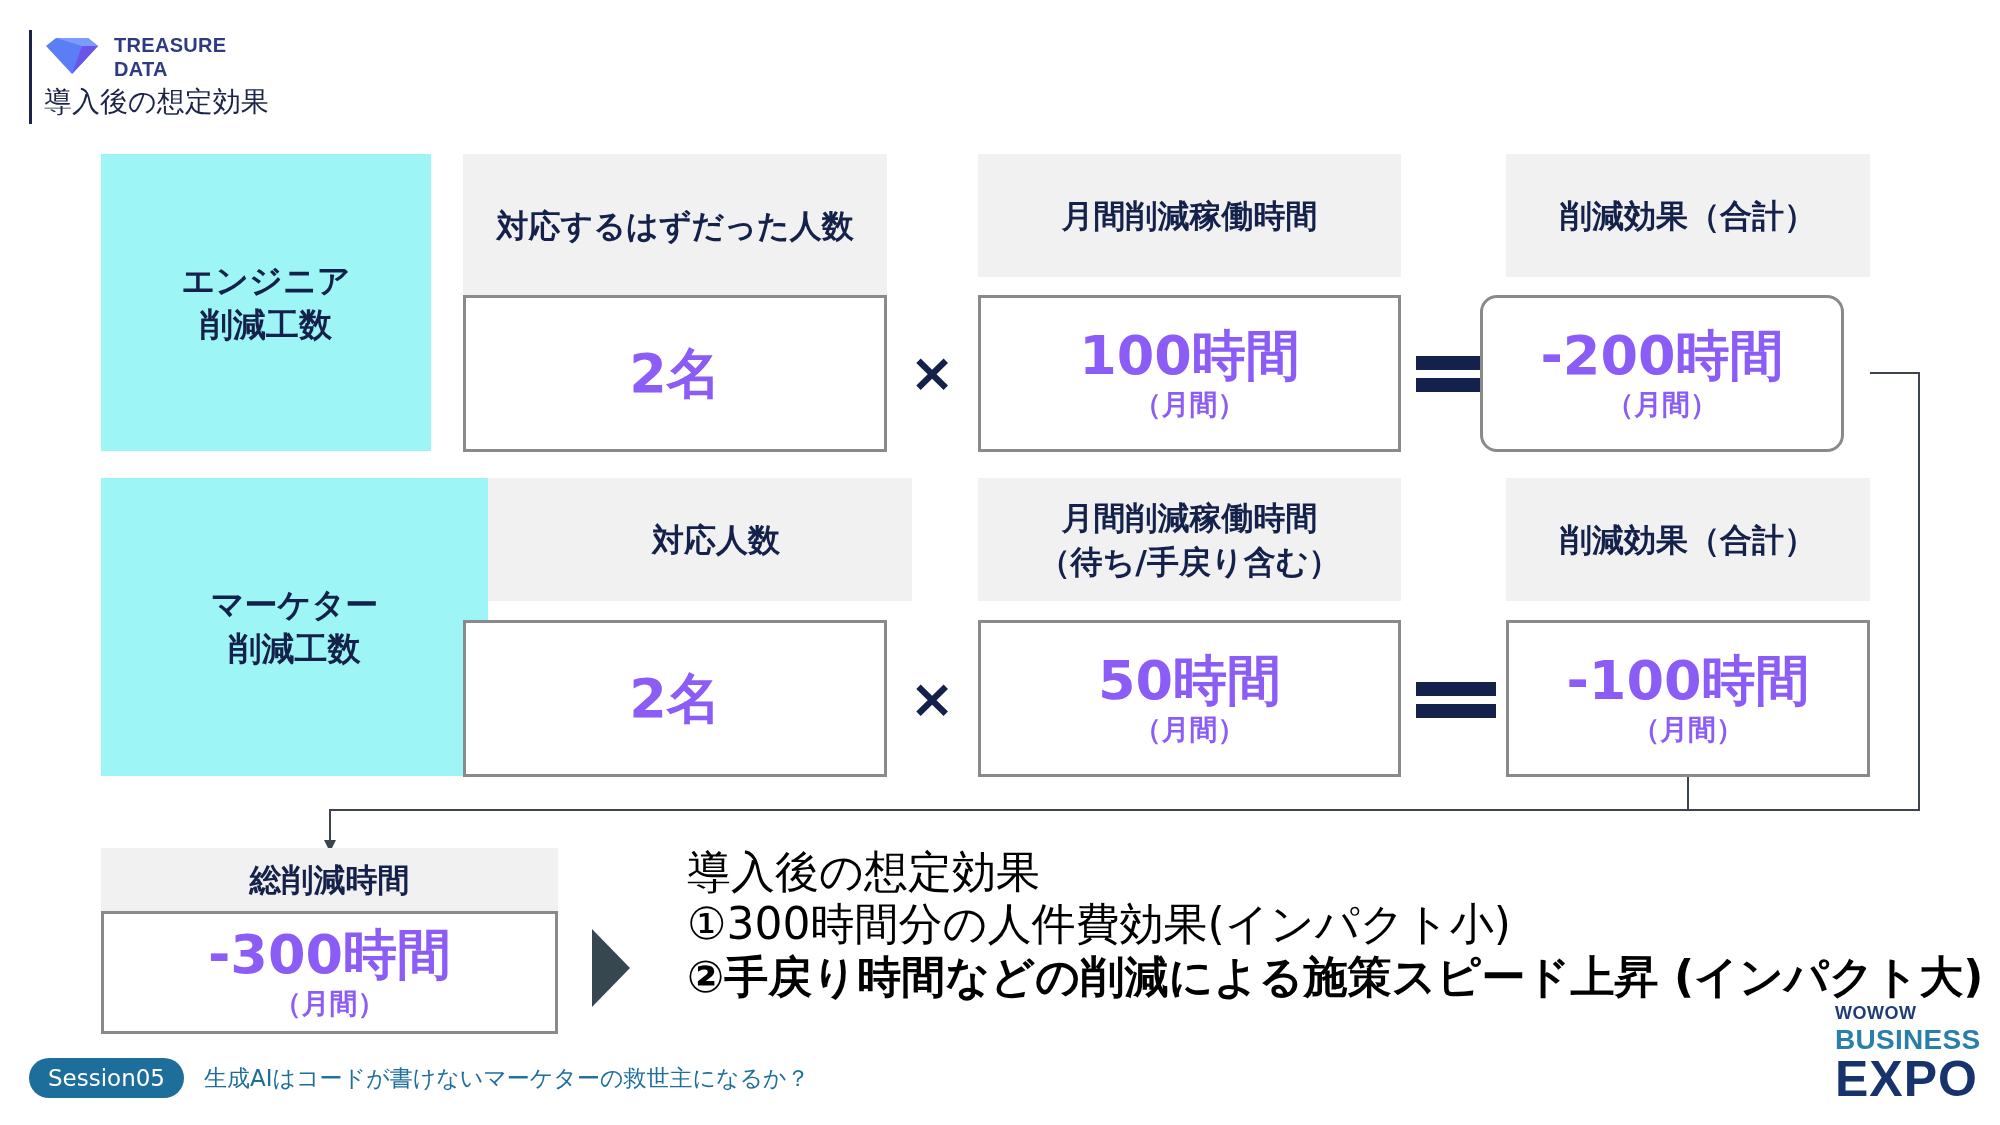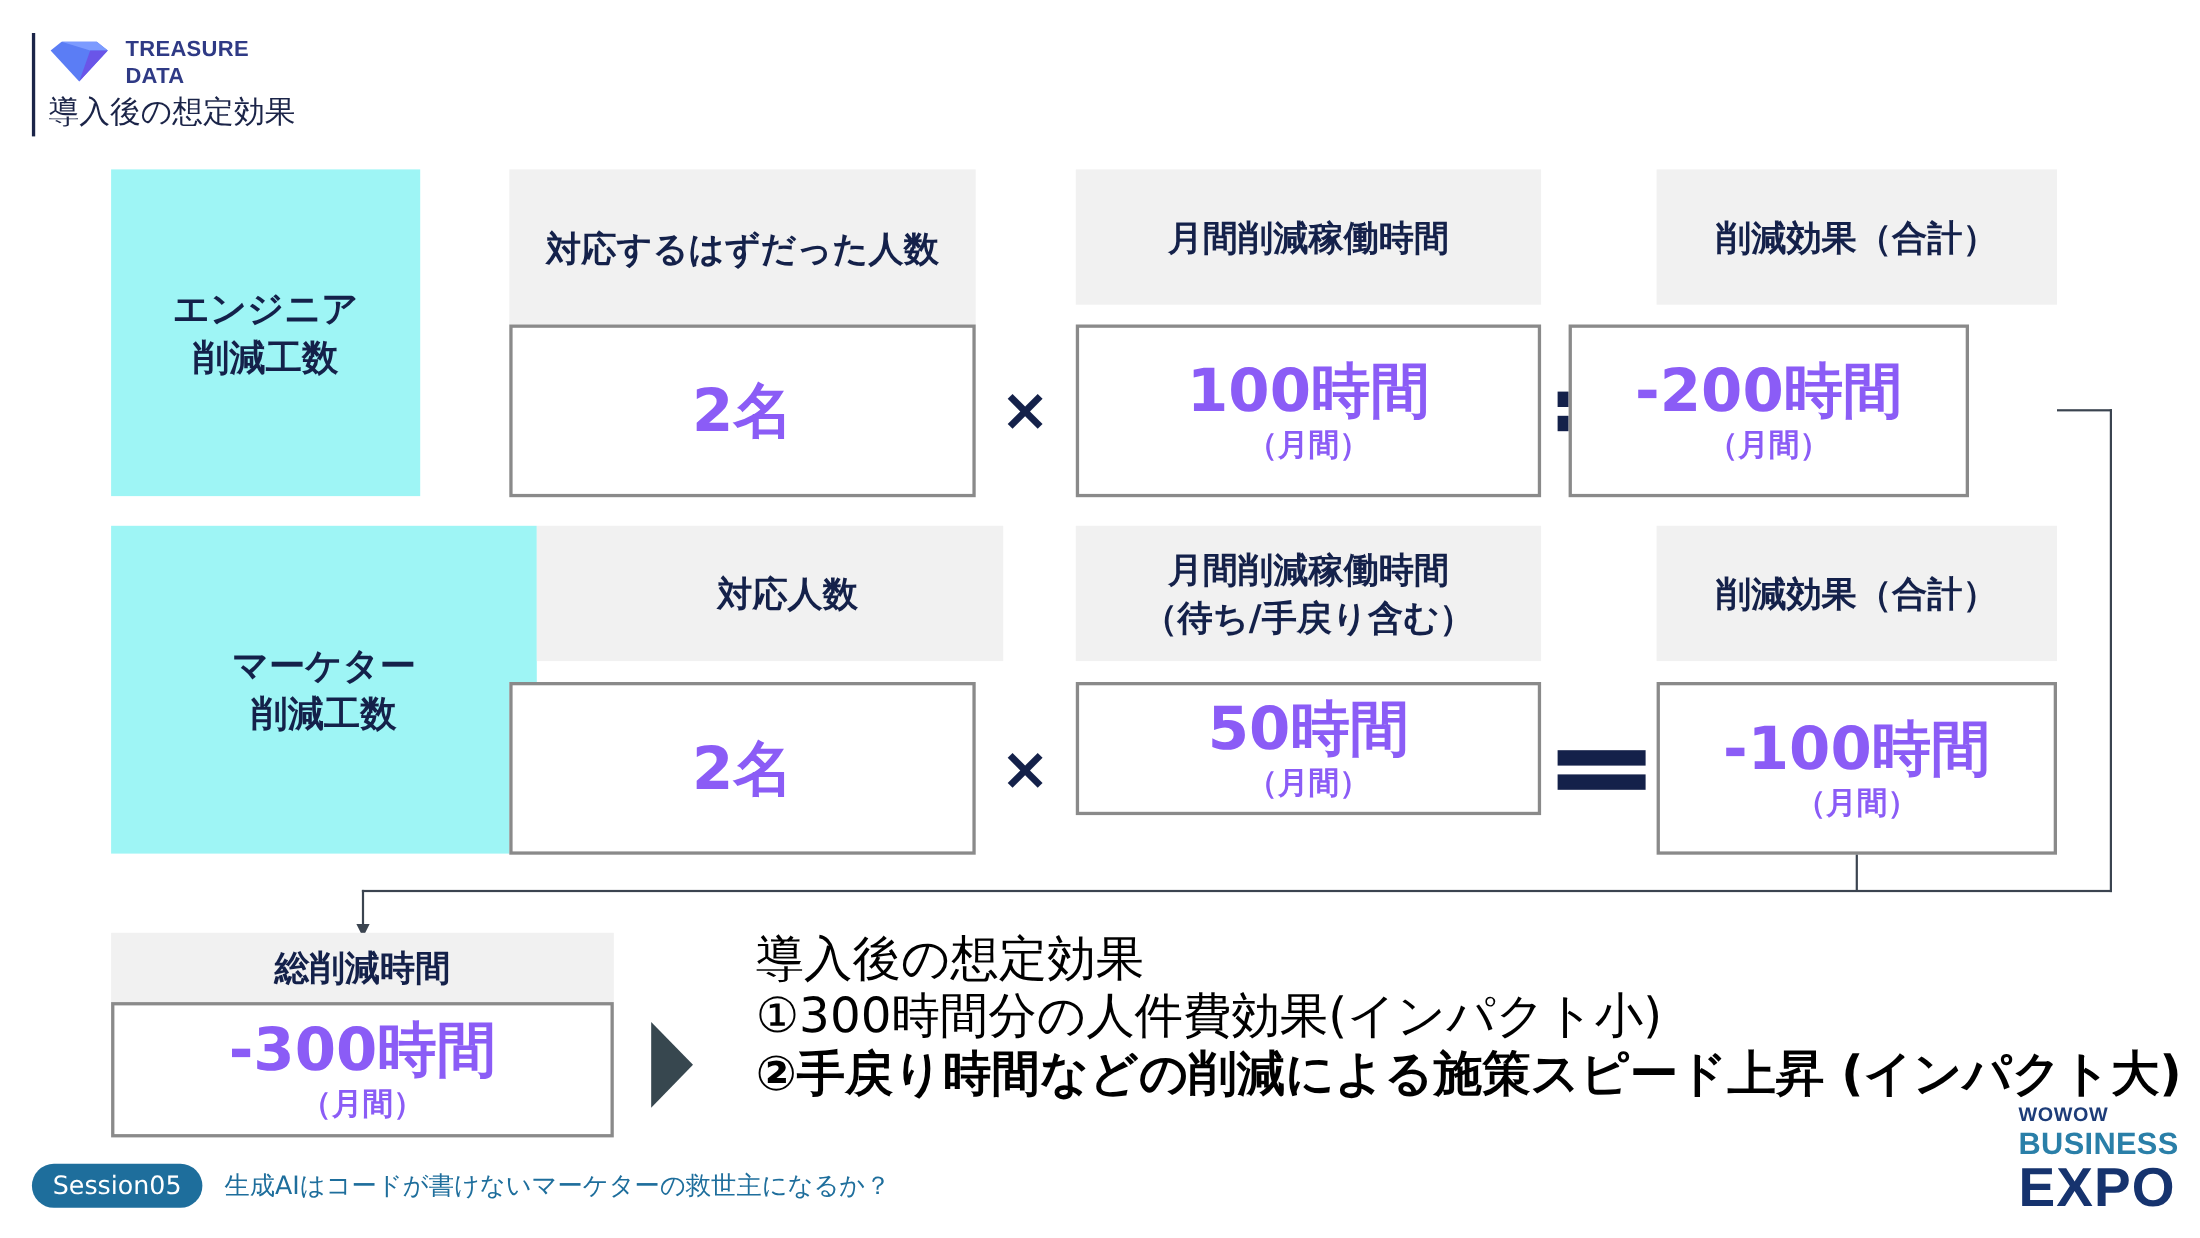--- a/index.html
+++ b/index.html
@@ -53,52 +53,52 @@
   <polygon points="2,10 12,2 44,2 54,10 28,38" fill="#5b7df5"></polygon>
   <polygon points="12,2 44,2 54,10 38,10" fill="#7c9bff"></polygon>
   <polygon points="38,10 54,10 28,38" fill="#6a55e8"></polygon>
 </svg>
 <div class="abs logo-text">
   <div>TREASURE</div>
   <div>DATA</div>
 </div>
 <div class="abs page-title">導入後の想定効果</div>
 
-<div class="abs cat" style="left:101px;top:154px;width:281px;height:297px;">エンジニア
+<div class="abs cat" style="left:101px;top:154px;width:330px;height:297px;">エンジニア
 削減工数</div>
 <div class="abs hdr" style="left:463px;top:154px;width:424px;height:144px;">対応するはずだった人数</div>
 <div class="abs val" style="left:463px;top:295px;width:424px;height:157px;">
   <div class="big">2名</div>
 </div>
 <div class="abs op-x" style="left:902px;top:346px;">×</div>
 <div class="abs hdr" style="left:978px;top:154px;width:423px;height:123px;">月間削減稼働時間</div>
 <div class="abs val" style="left:978px;top:295px;width:423px;height:157px;">
   <div class="big">100時間</div>
   <div class="small">（月間）</div>
 </div>
 <div class="abs eq" style="left:1416px;top:356px;">
   <div style="top:0;"></div>
     <div style="top:22px;"></div>
 </div>
 <div class="abs hdr" style="left:1506px;top:154px;width:364px;height:123px;">削減効果（合計）</div>
-<div class="abs val" style="left:1426px;top:295px;width:364px;height:157px;">
+<div class="abs val" style="left:1480px;top:295px;width:364px;height:157px;border-radius:17px;">
   <div class="big">-200時間</div>
   <div class="small">（月間）</div>
 </div>
 
 <div class="abs cat" style="left:101px;top:478px;width:387px;height:298px;">マーケター
 削減工数</div>
 <div class="abs hdr" style="left:488px;top:478px;width:424px;height:123px;padding-left:32px;">対応人数</div>
 <div class="abs val" style="left:463px;top:620px;width:424px;height:157px;">
   <div class="big">2名</div>
 </div>
 <div class="abs op-x" style="left:902px;top:672px;">×</div>
 <div class="abs hdr" style="left:978px;top:478px;width:423px;height:123px;">月間削減稼働時間
 （待ち/手戻り含む）</div>
-<div class="abs val" style="left:978px;top:620px;width:423px;height:121px;">
+<div class="abs val" style="left:978px;top:620px;width:423px;height:157px;">
   <div class="big">50時間</div>
   <div class="small">（月間）</div>
 </div>
 <div class="abs eq" style="left:1416px;top:682px;">
   <div style="top:0;"></div>
     <div style="top:22px;"></div>
 </div>
 <div class="abs hdr" style="left:1506px;top:478px;width:364px;height:123px;">削減効果（合計）</div>
 <div class="abs val" style="left:1506px;top:620px;width:364px;height:157px;">
   <div class="big">-100時間</div>

